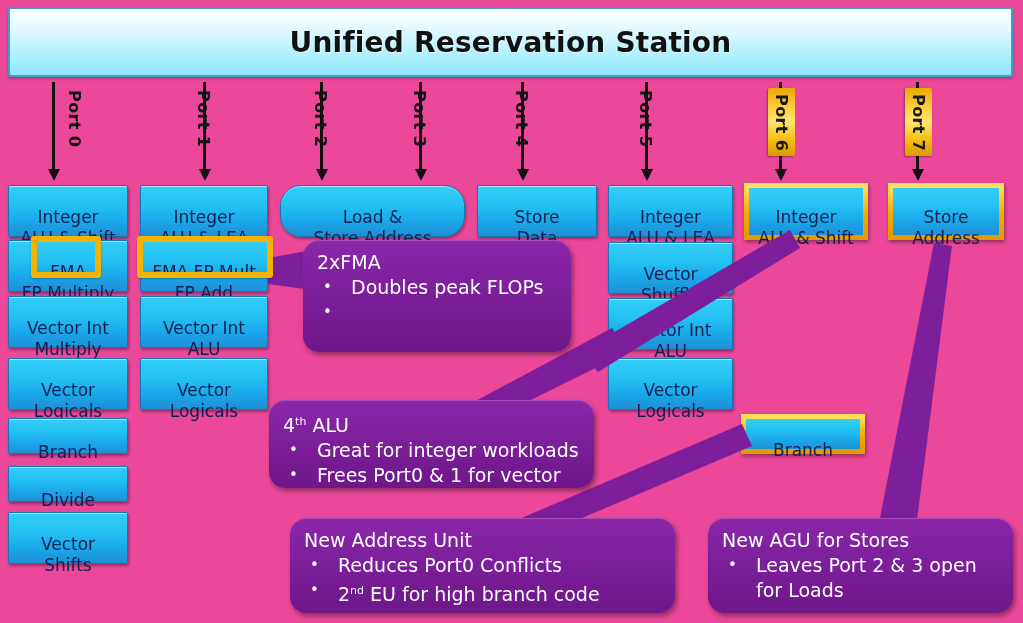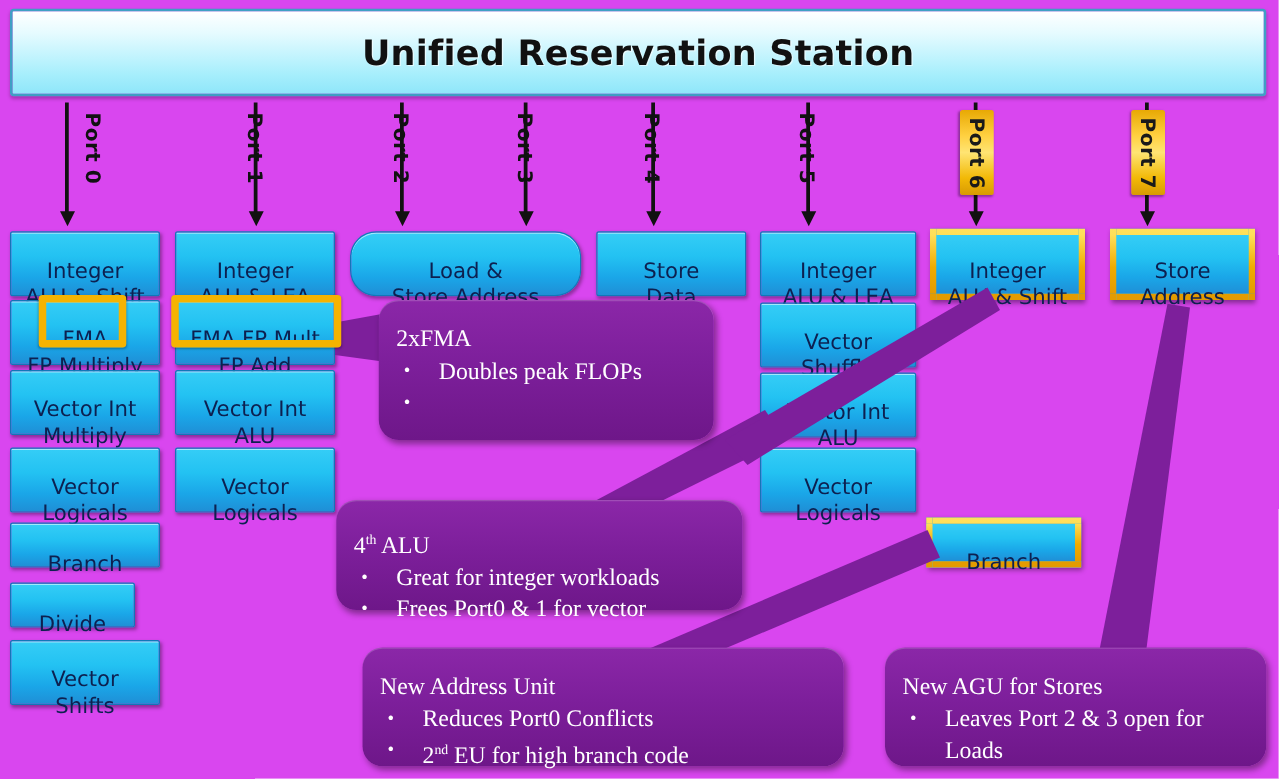--- a/index.html
+++ b/index.html
@@ -7,21 +7,21 @@
     padding: 0;
     background: #ffffff;
   }
   body {
     font-family: "DejaVu Sans", sans-serif;
   }
   #canvas {
     position: relative;
     width: 1023px;
     height: 623px;
-    background: #d946ef;
+    background: #ec4899;
     overflow: hidden;
   }
 
   
   .header {
     position: absolute;
     left: 8px;
     top: 7px;
     width: 1005px;
     height: 70px;
@@ -114,22 +114,21 @@
   }
 
   
   .callout {
     position: absolute;
     box-sizing: border-box;
     background: linear-gradient(to bottom, #8b27a8 0%, #7d1f9b 45%, #6e1789 100%);
     border-radius: 16px;
     box-shadow: 2px 3px 5px rgba(0,0,0,0.4), inset 0 1px 0 rgba(255,255,255,0.18);
     color: #ffffff;
-    padding: 20px 14px 12px 14px;
-    font-family: Liberation Serif, serif;
+    padding: 10px 14px 12px 14px;
   }
   .callout-title {
     font-size: 19px;
     line-height: 24px;
     margin-bottom: 1px;
     white-space: nowrap;
   }
   .callout-title sup { font-size: 11px; vertical-align: super; }
   .bullet-row {
     display: flex;
@@ -201,21 +200,21 @@
   </div>
   <div class="unit" style="left:8px; top:358px; width:120px; height:52px;">
     <span class="unit-text">
       <span>Vector</span><br>
       <span>Logicals</span>
     </span>
   </div>
   <div class="unit" style="left:8px; top:418px; width:120px; height:36px;">
     <span class="unit-text">Branch</span>
   </div>
-  <div class="unit" style="left:8px; top:466px; width:100px; height:36px;">
+  <div class="unit" style="left:8px; top:466px; width:120px; height:36px;">
     <span class="unit-text">Divide</span>
   </div>
   <div class="unit" style="left:8px; top:512px; width:120px; height:52px;">
     <span class="unit-text">
       <span>Vector</span><br>
       <span>Shifts</span>
     </span>
   </div>
 
   <div class="unit" style="left:140px; top:185px; width:128px; height:52px;">

